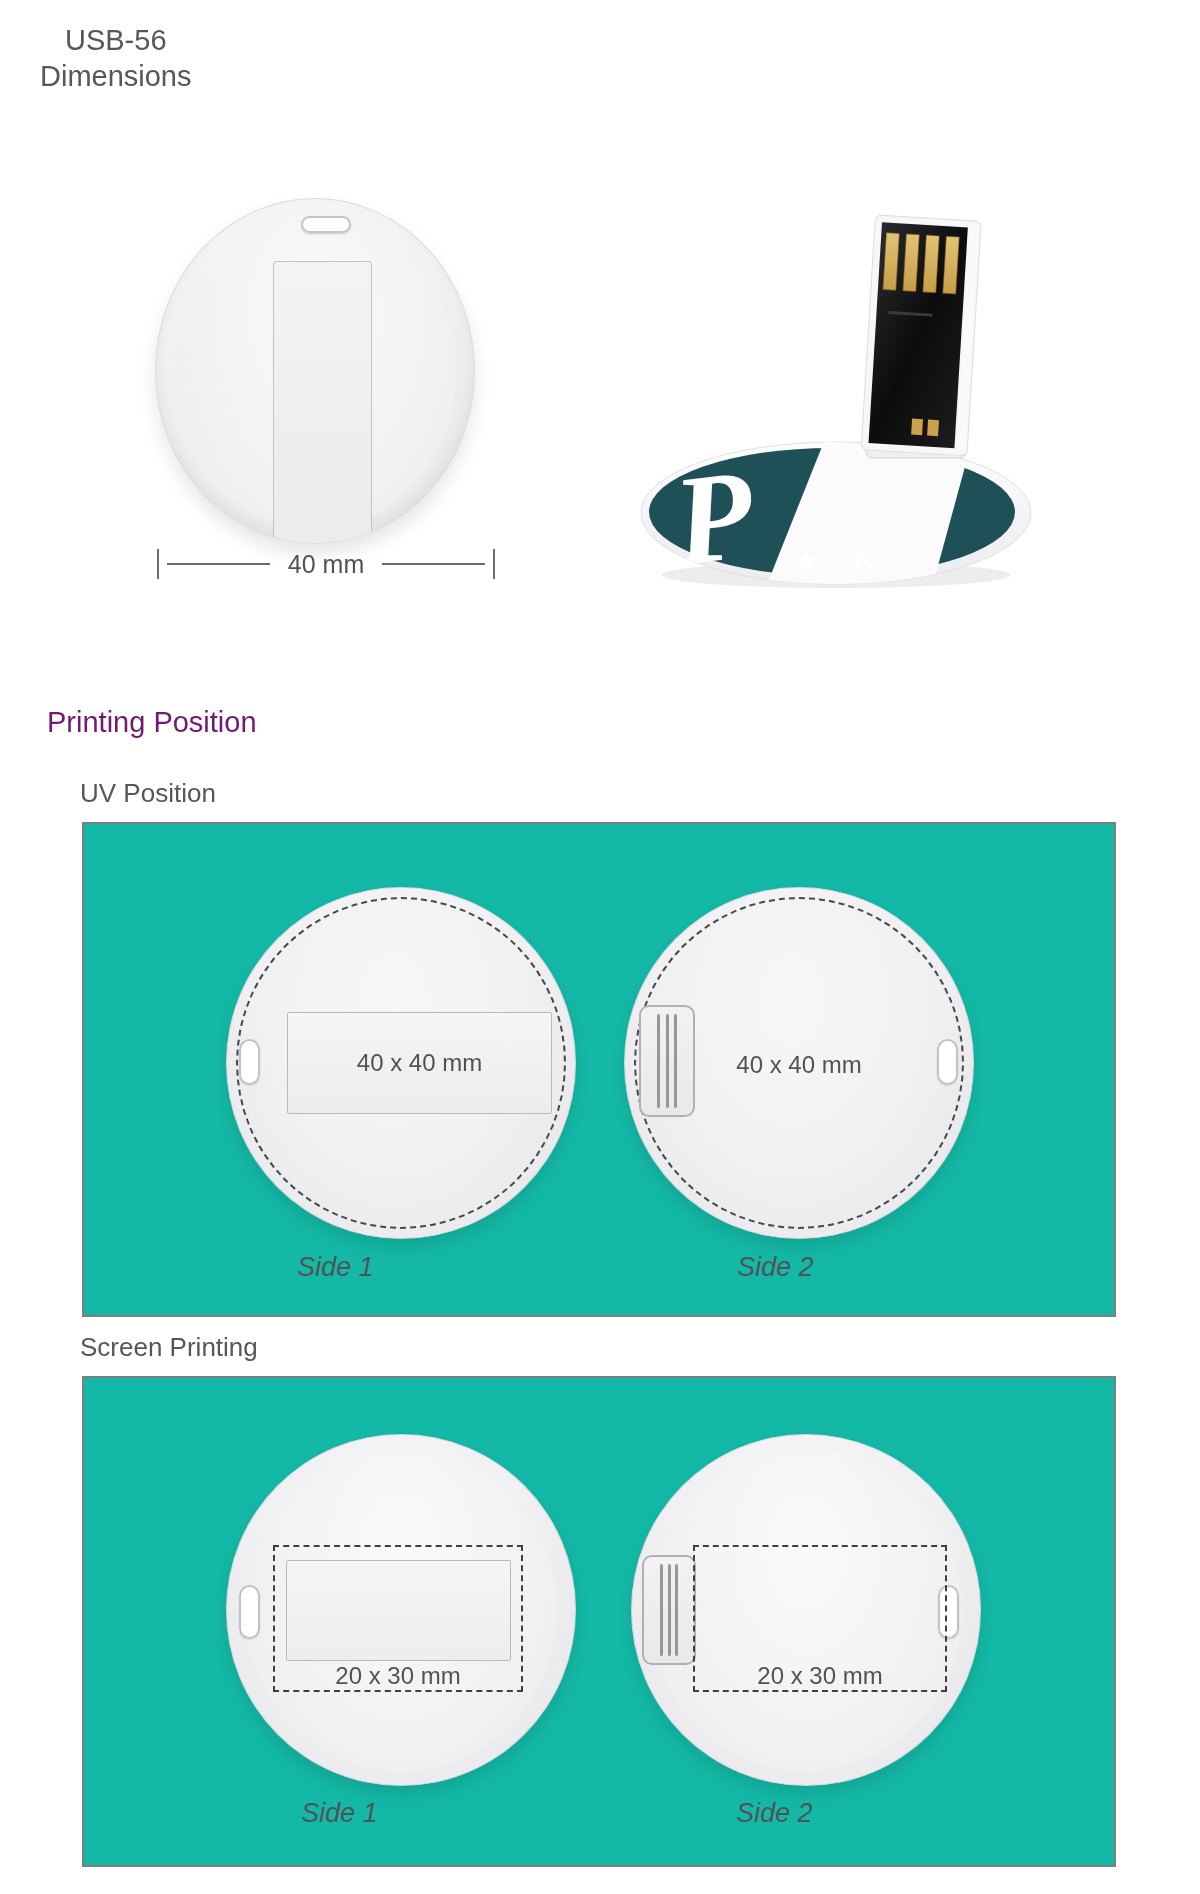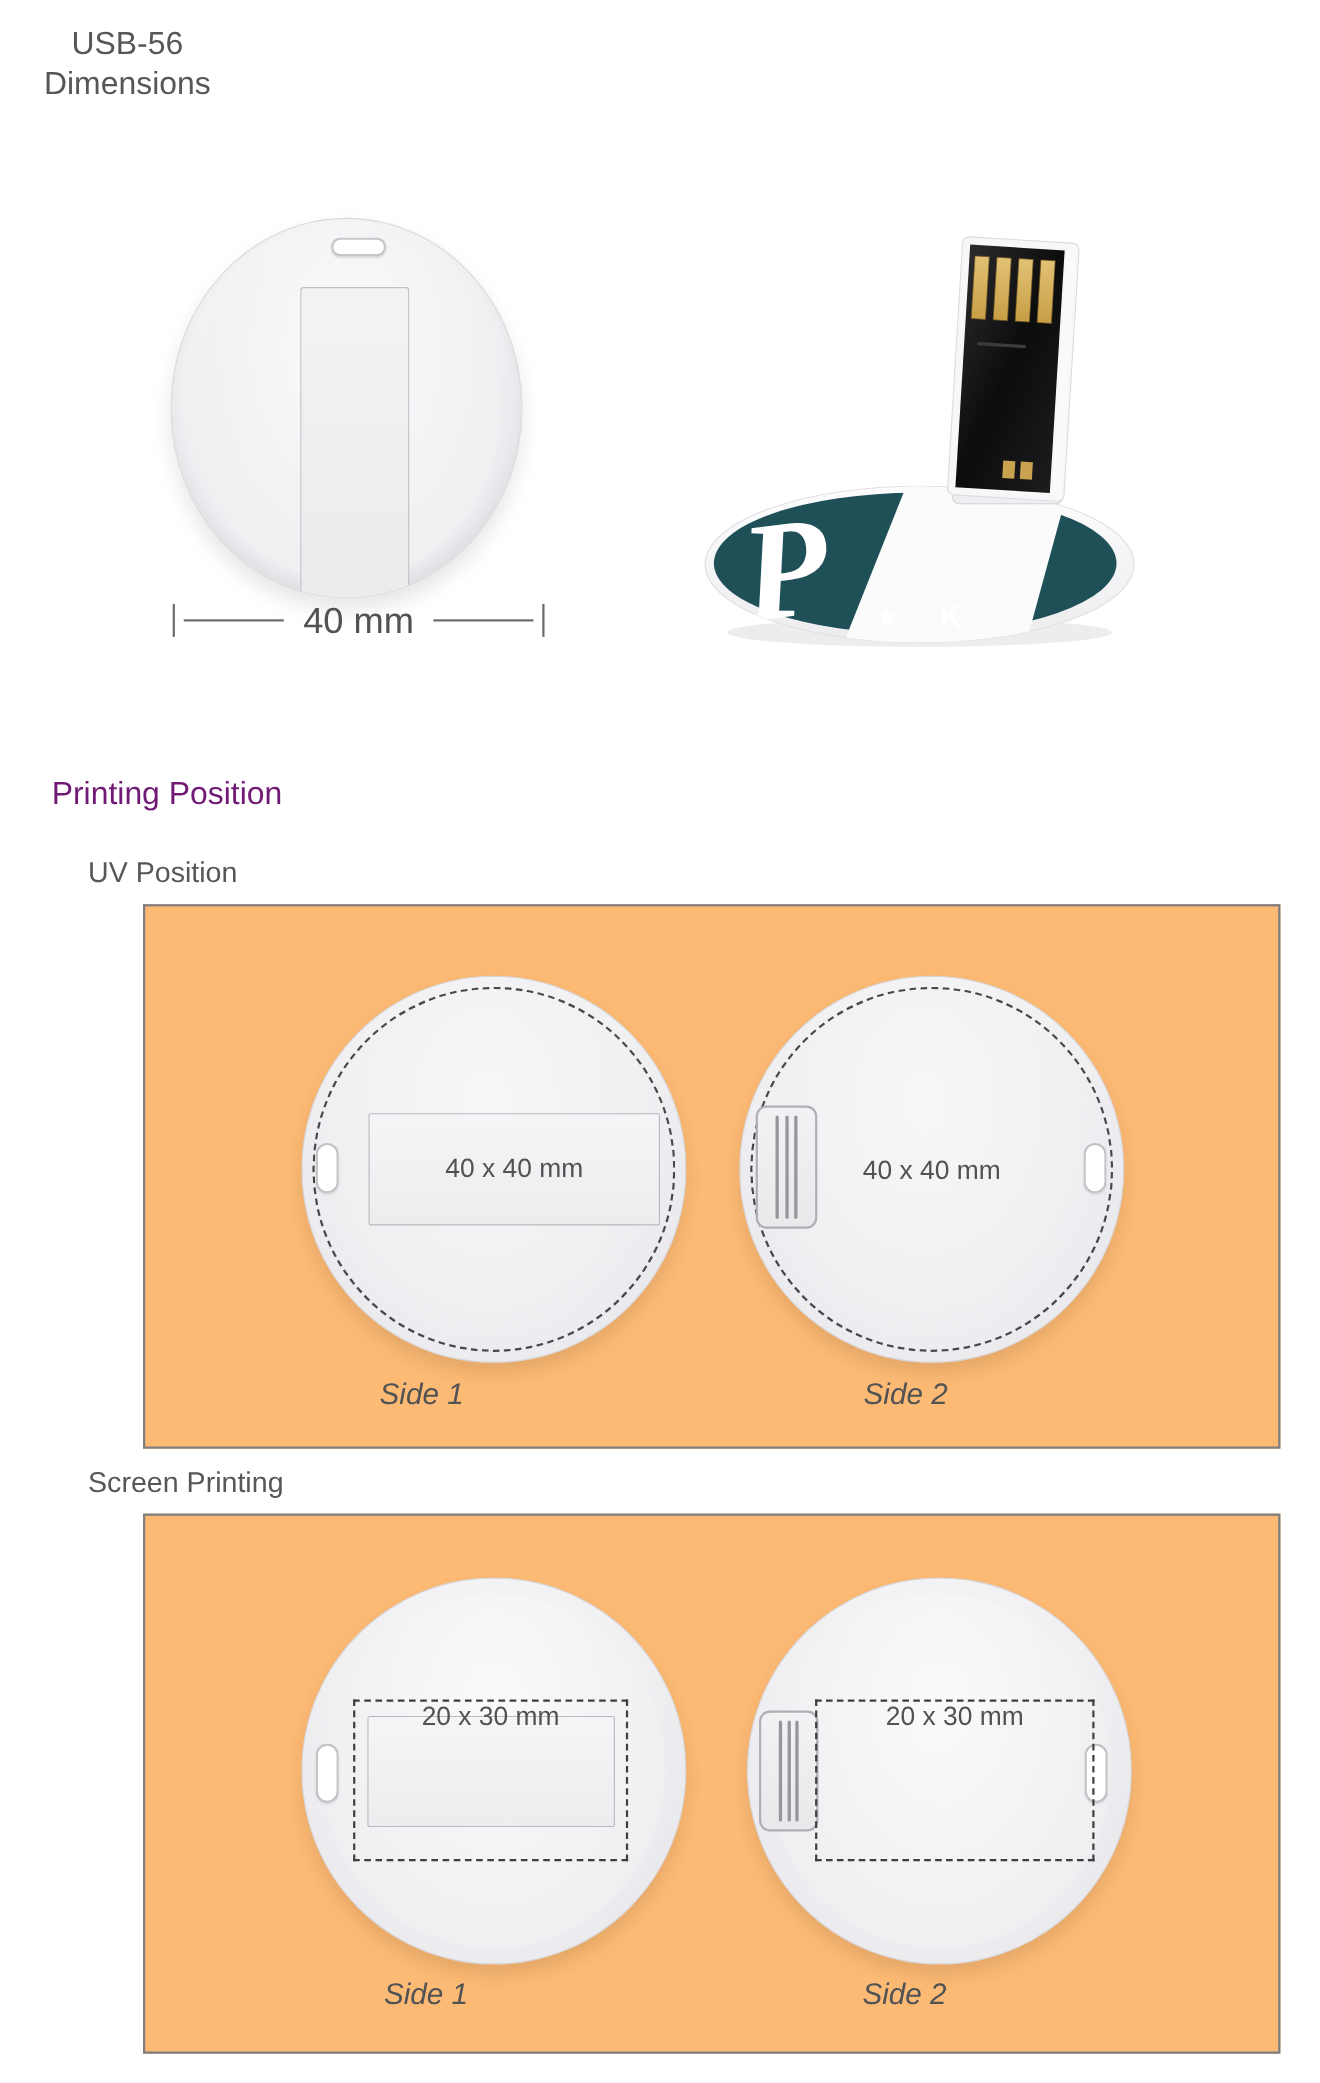--- a/index.html
+++ b/index.html
@@ -20,27 +20,27 @@
       border:1px solid #d9d9dc;
       box-shadow:0 10px 18px rgba(0,0,0,.10), inset 0 -8px 14px rgba(0,0,0,.05);}
   .inner-face{position:absolute;inset:14px 18px;border-radius:50%;
       background:radial-gradient(ellipse at 50% 32%, #fafafb 0%, #f0f0f3 70%, rgba(240,240,243,0) 100%);}
   .slot-h{position:absolute;left:145px;top:17px;width:50px;height:17px;border-radius:9px;background:#fff;
       box-shadow:inset 0 0 0 2px #c6c6ca, 0 1px 2px rgba(0,0,0,.18);}
   .usb-back{position:absolute;left:117px;top:62px;width:97px;height:292px;
       background:linear-gradient(180deg,#f3f3f5,#ebebee);
       border:1px solid #c2c2c6;border-radius:3px;}
   .dim-line{position:absolute;left:157px;top:549px;width:338px;height:30px;display:flex;align-items:center;
-      font-size:33px;color:#505254;white-space:nowrap;}
+      font-size:25px;color:#505254;white-space:nowrap;}
   .tick{width:2px;height:30px;background:#6a6b6d;}
   .dline{flex:1;height:2px;background:#6a6b6d;margin:0 8px;}
   .dim-label{padding:0 10px;}
 
   
-  .pbox{position:absolute;left:82px;width:1030px;border:2px solid #7e7e80;background:#fdba74;margin-left:48px;}
+  .pbox{position:absolute;left:82px;width:1030px;border:2px solid #7e7e80;background:#14b8a6;}
   .pbox.uv{top:822px;height:491px;}
   .pbox.screen{top:1376px;height:487px;}
 
   .pcard{position:absolute;width:348px;height:350px;border-radius:50%;
       background:radial-gradient(ellipse at 48% 32%, #f7f7f9 0%, #f0f0f3 55%, #e4e4e8 100%);
       border:1px solid #d6d6da;box-shadow:0 9px 16px rgba(0,0,0,.10);}
   .uv .pcard.c1{left:142px;top:63px;}
   .uv .pcard.c2{left:540px;top:63px;}
   .screen .pcard.c1{left:142px;top:56px;}
   .screen .pcard.c2{left:547px;top:56px;}
@@ -64,21 +64,21 @@
   .grooves{position:absolute;border:2px solid #b0b0b4;border-radius:10px;
       background:linear-gradient(180deg,#f2f2f4,#e9e9ec);
       display:flex;justify-content:space-evenly;align-items:stretch;padding:7px 11px;box-sizing:border-box;}
   .grooves i{width:3px;background:#97979b;border-radius:2px;}
   .uv .c2 .grooves{left:14px;top:117px;width:56px;height:112px;}
   .screen .c2 .grooves{left:10px;top:120px;width:54px;height:110px;}
 
   .area-label{position:absolute;left:0;width:100%;text-align:center;font-size:24px;color:#515254;}
   .uv .c2 .area-label{top:163px;}
 
-  .dashed-rect{position:absolute;border:2px dashed #3e3f41;display:flex;align-items:flex-start;justify-content:center;
+  .dashed-rect{position:absolute;border:2px dashed #3e3f41;display:flex;align-items:flex-end;justify-content:center;
       font-size:24px;color:#515254;}
   .screen .c1 .dashed-rect{left:46px;top:110px;width:246px;height:143px;}
   .screen .c2 .dashed-rect{left:61px;top:110px;width:250px;height:143px;}
 
   .side-label{position:absolute;width:200px;text-align:left;font-size:27px;color:#515254;font-style:italic;}
   .uv .s1{left:213px;top:428px;}
   .uv .s2{left:653px;top:428px;}
   .screen .s1{left:217px;top:420px;}
   .screen .s2{left:652px;top:420px;}
 

